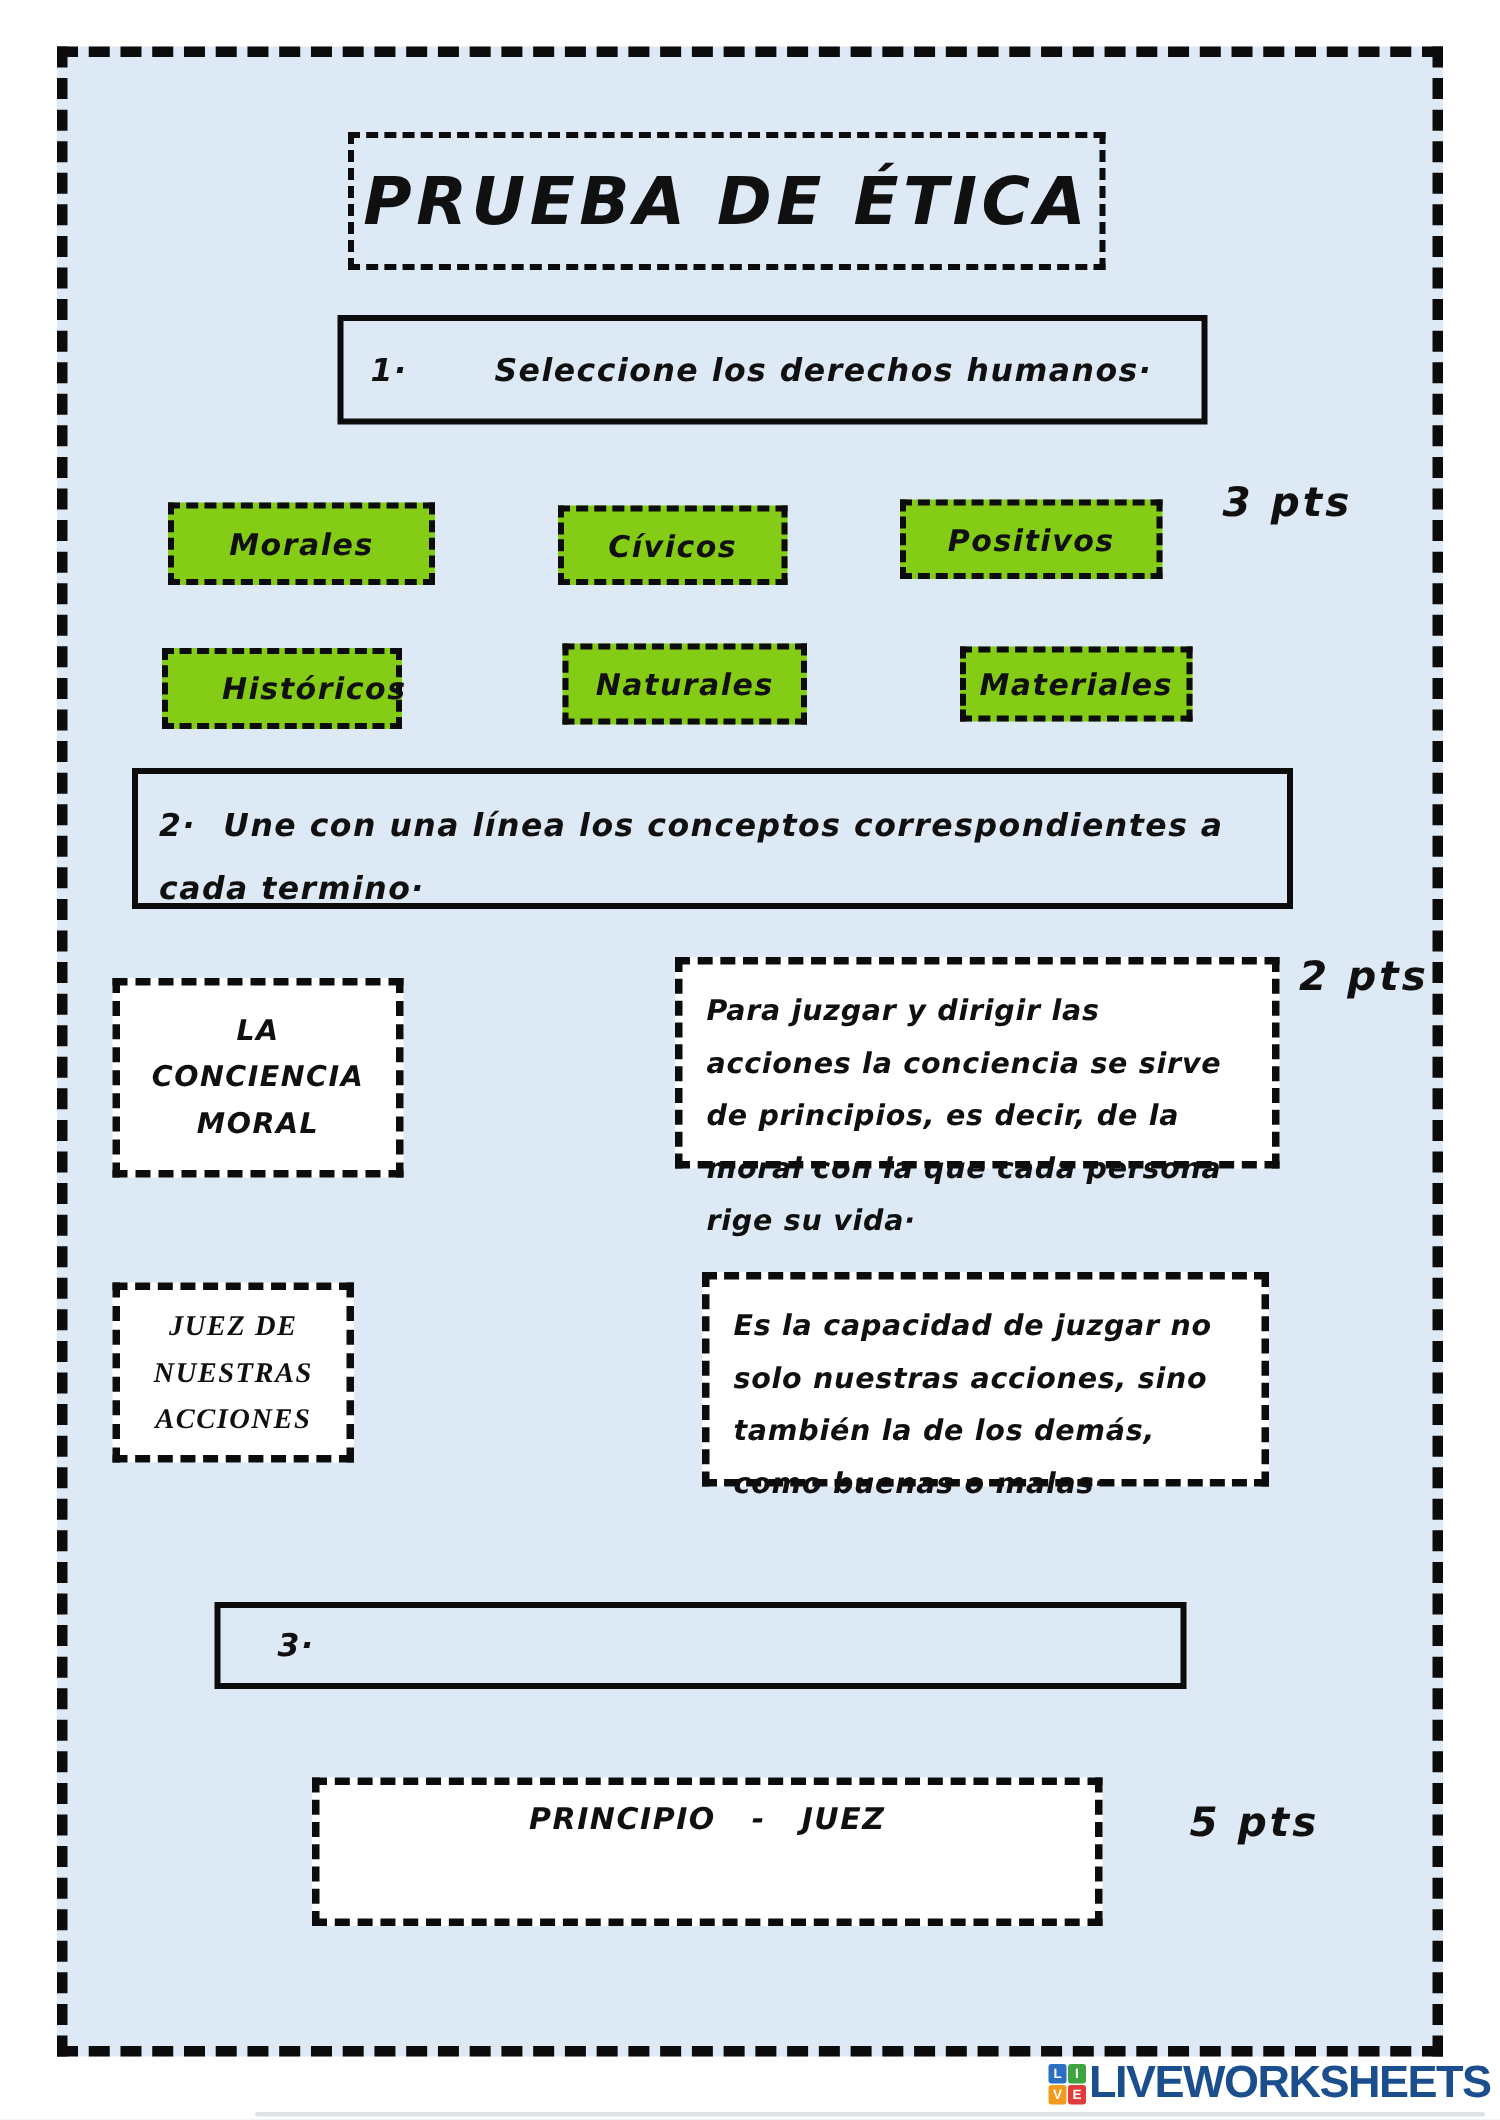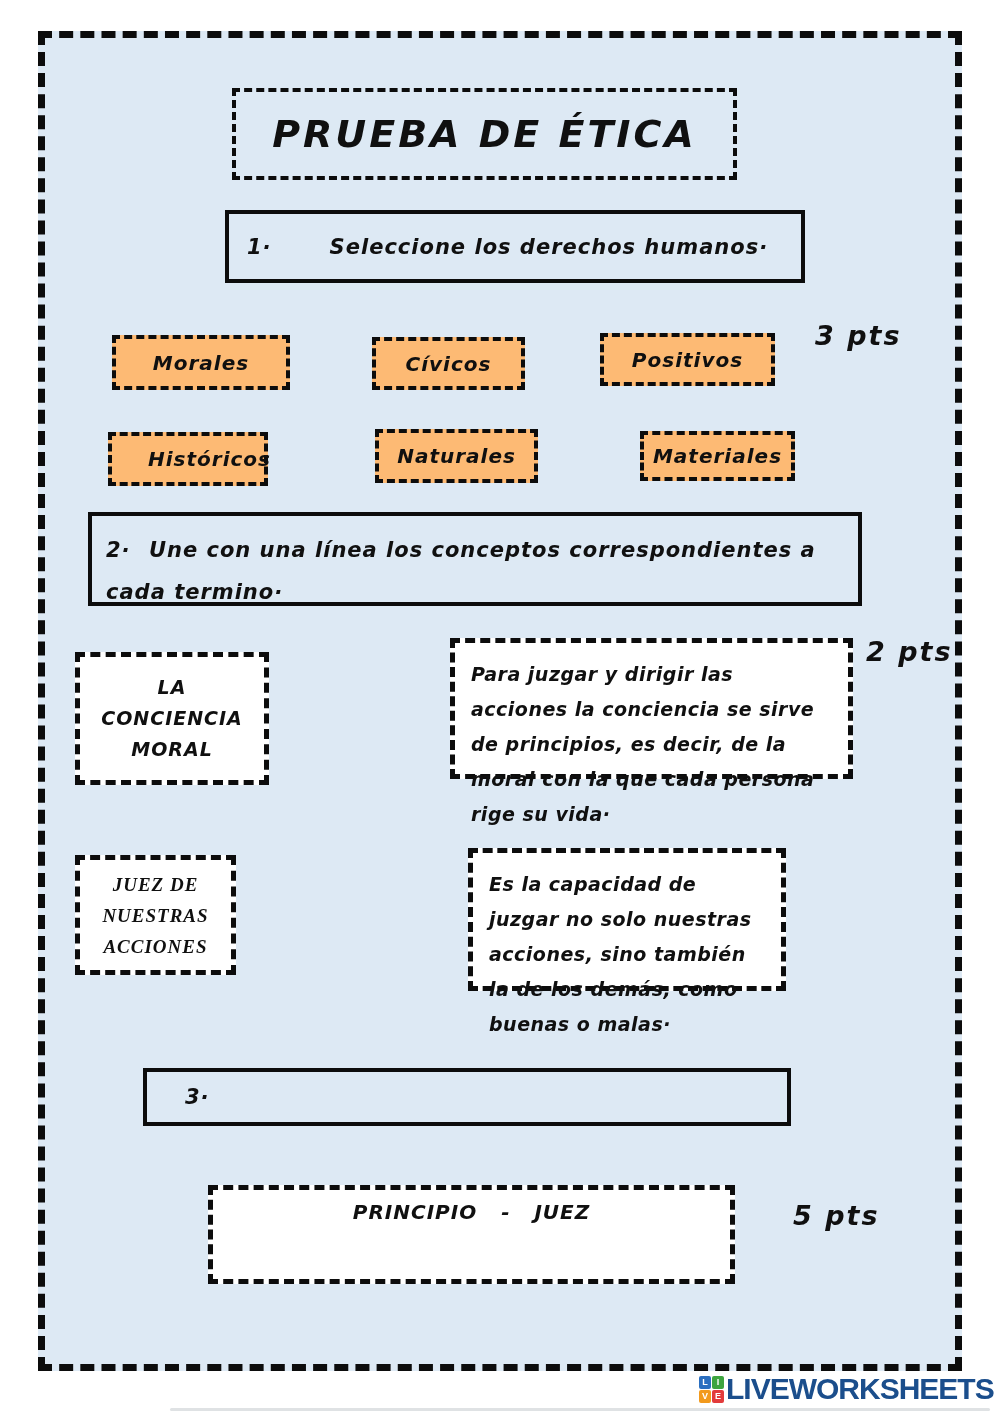--- a/index.html
+++ b/index.html
@@ -9,34 +9,34 @@
   }
   .panel{
     position:absolute;left:38px;top:31px;width:924px;height:1340px;
     background:#dde9f4;border:7px dashed #0c0c0c;box-sizing:border-box;
   }
   .hand{font-style:italic;font-weight:700;}
   .title-box{
     position:absolute;left:232px;top:88px;width:505px;height:92px;
     border:4px dashed #0c0c0c;box-sizing:border-box;
     display:flex;align-items:center;justify-content:center;
-    font-size:38px;letter-spacing:3px;
+    font-size:44px;letter-spacing:3px;
   }
   .qbox{
     position:absolute;border:4px solid #0c0c0c;box-sizing:border-box;
     font-size:21px;letter-spacing:1px;
   }
   .qbox.q1{left:225px;top:210px;width:580px;height:73px;display:flex;align-items:center;padding-left:18px;}
   .qbox.q1 .qnum{margin-right:58px;}
   .qbox.q2{left:88px;top:512px;width:774px;height:94px;padding:13px 24px 0 14px;line-height:42px;}
   .qbox.q2 .qnum{margin-right:10px;}
   .qbox.q3{left:143px;top:1068px;width:648px;height:58px;display:flex;align-items:center;padding-left:38px;}
   .qbox.q3 .qnum{margin-right:12px;}
   .opt{
-    position:absolute;background:#fdba74;border:4px dashed #0c0c0c;box-sizing:border-box;
+    position:absolute;background:#84cc16;border:4px dashed #0c0c0c;box-sizing:border-box;
     display:flex;align-items:center;justify-content:center;font-size:20px;letter-spacing:1px;
   }
   .pts{position:absolute;font-size:27px;letter-spacing:2px;}
   .whitebox{
     position:absolute;background:#ffffff;border:5px dashed #0c0c0c;box-sizing:border-box;
   }
   .term{
     display:flex;align-items:center;justify-content:center;text-align:center;
     font-size:19px;line-height:31px;letter-spacing:1px;padding:6px;
   }
@@ -108,21 +108,21 @@
 </div>
 
 <div class="whitebox def hand" style="left:450px;top:638px;width:403px;height:141px;">
   <span>Para juzgar y dirigir las acciones la conciencia se sirve de principios, es decir, de la moral con la que cada persona rige su vida·</span>
 </div>
 
 <div class="whitebox term hand" style="left:75px;top:855px;width:161px;height:120px;font-family:Liberation Serif, serif;">
   <span>JUEZ DE NUESTRAS ACCIONES</span>
 </div>
 
-<div class="whitebox def hand" style="left:468px;top:848px;width:318px;height:143px;">
+<div class="whitebox def hand" style="left:468px;top:848px;width:378px;height:143px;">
   <span>Es la capacidad de juzgar no solo nuestras acciones, sino también la de los demás, como buenas o malas·</span>
 </div>
 
 <div class="qbox q3 hand">
   <span class="qnum">3·</span>
 </div>
 
 <div class="whitebox wordbox hand">
   <div class="wordline2">PRINCIPIO - JUEZ</div>
 </div>

